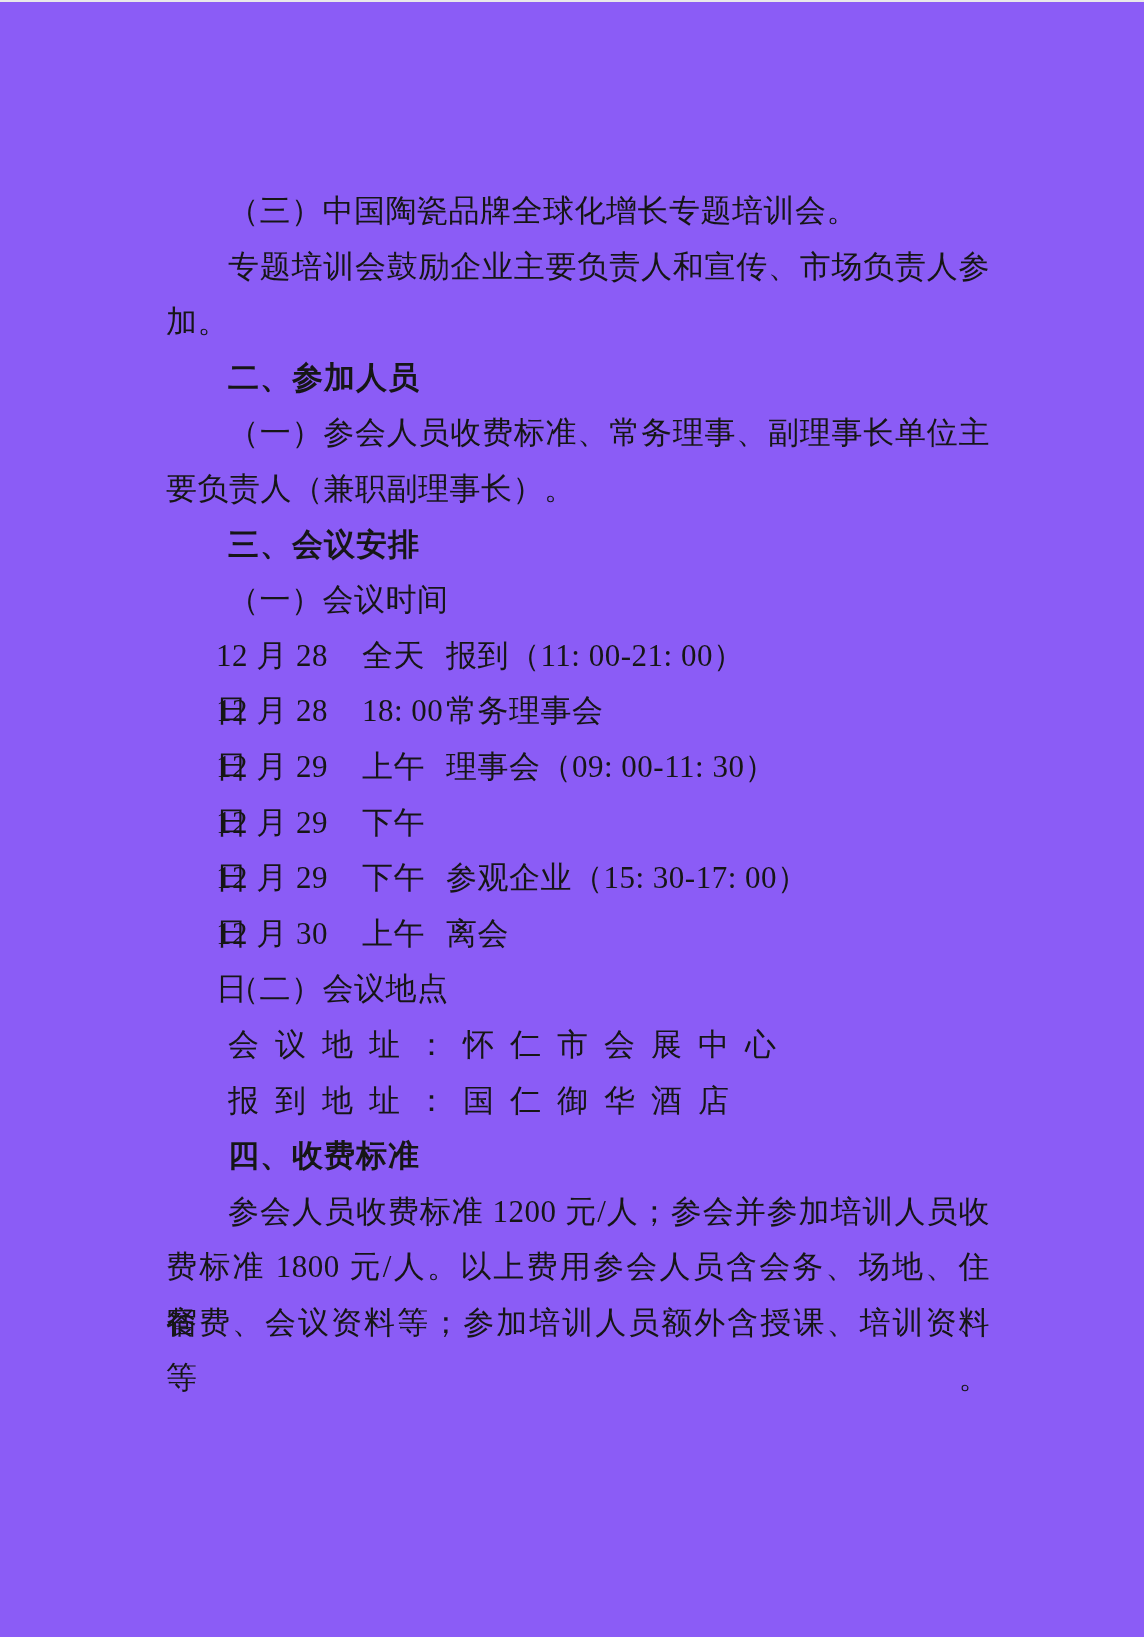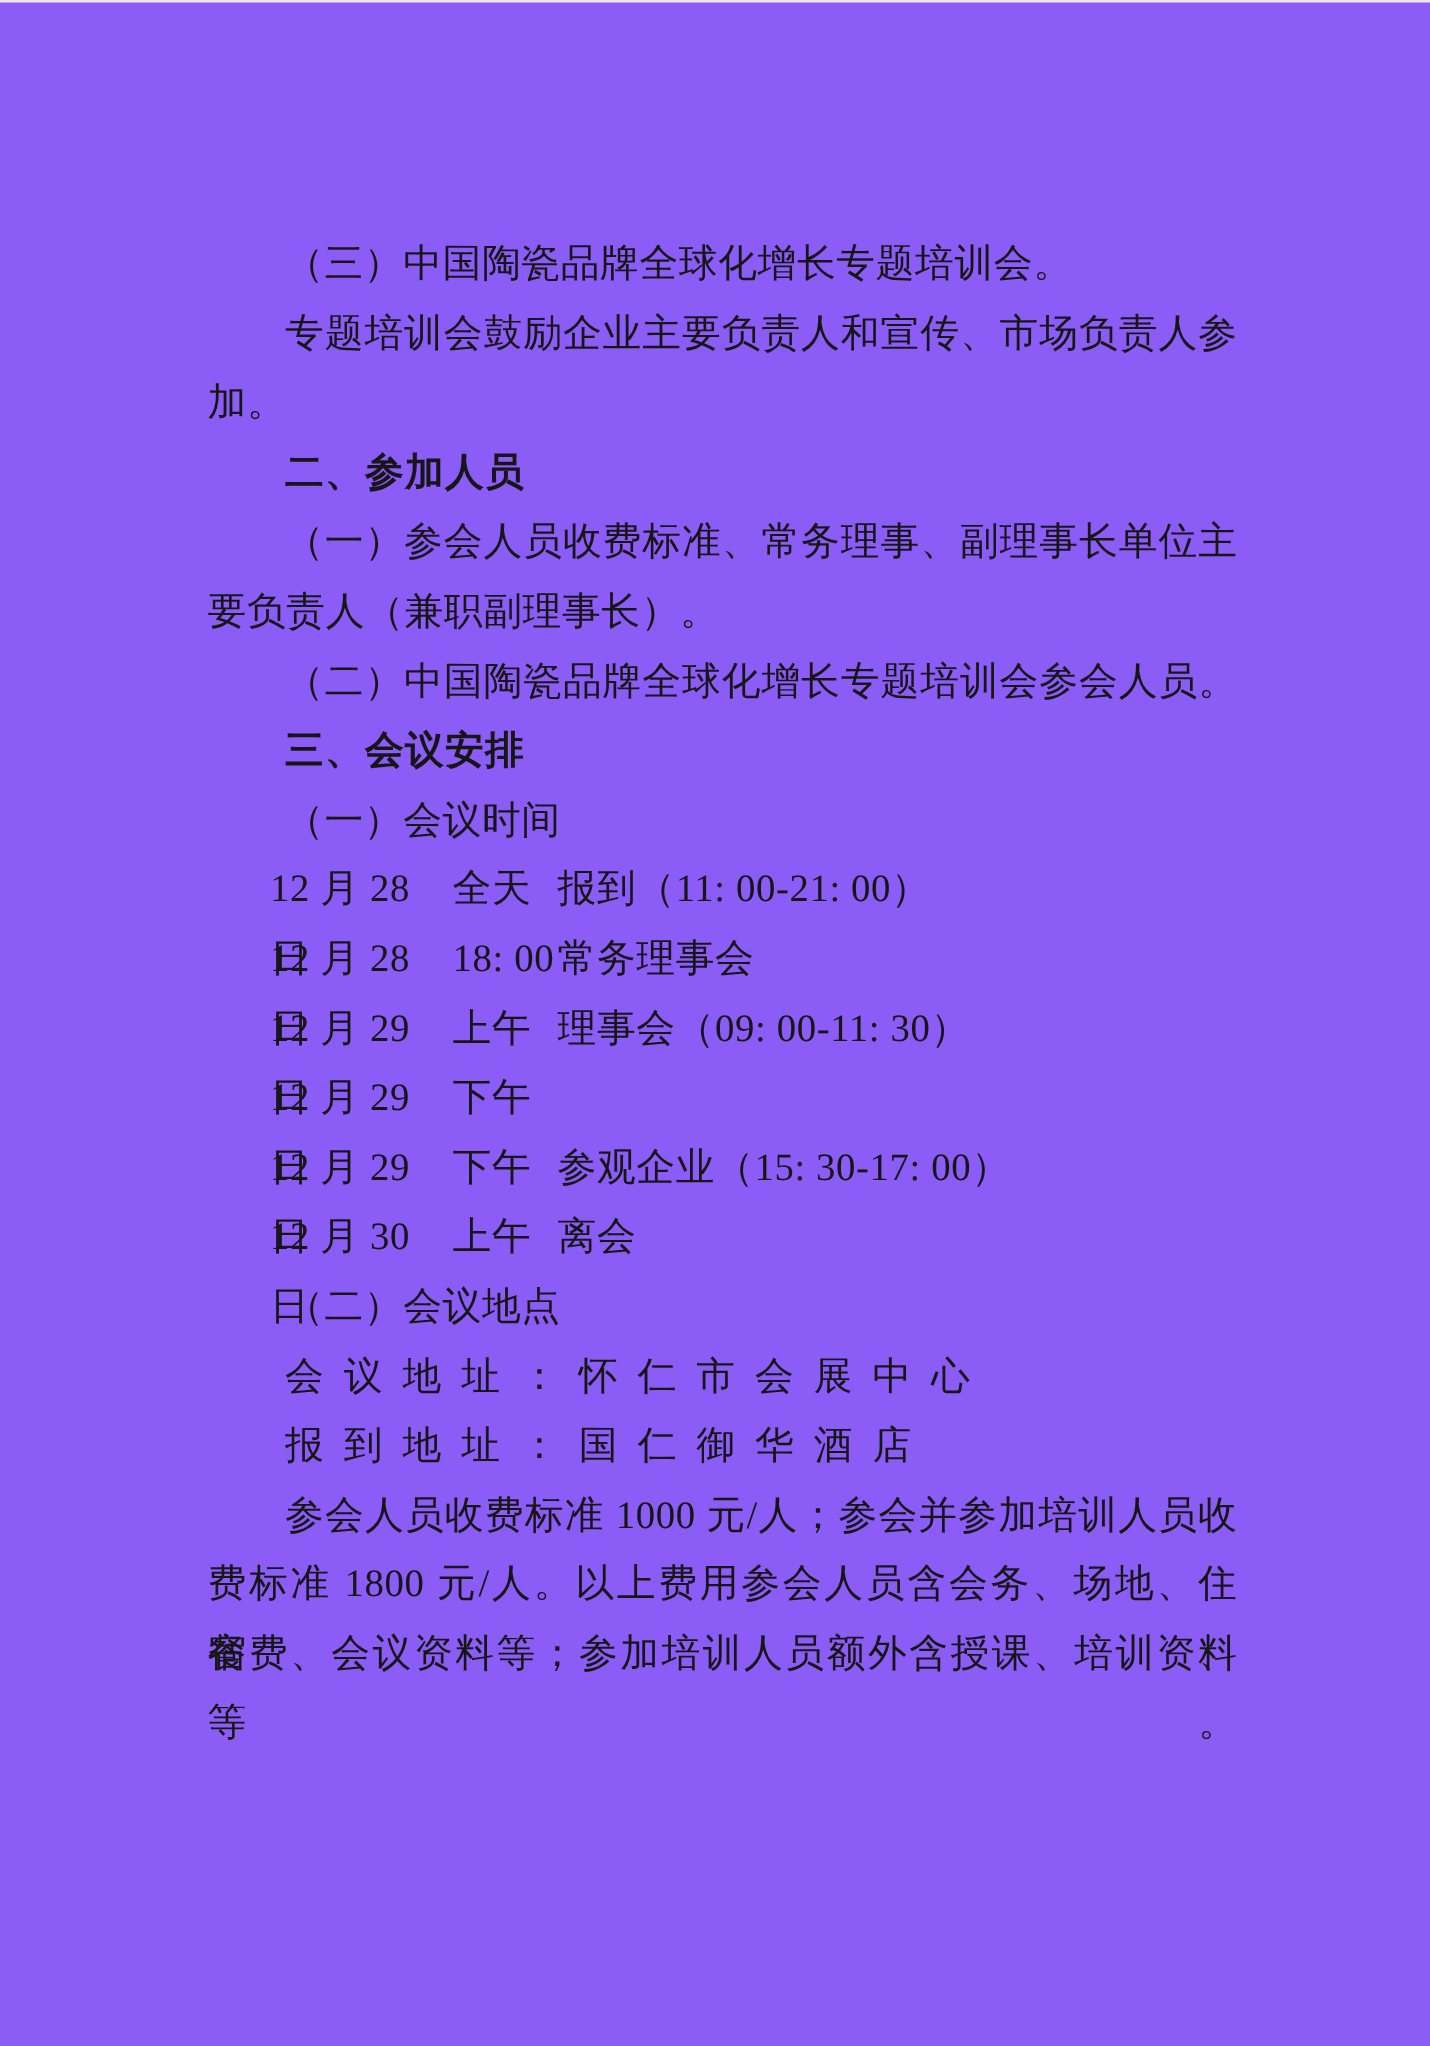--- a/index.html
+++ b/index.html
@@ -57,21 +57,20 @@
     <div class="line indent">（三）中国陶瓷品牌全球化增长专题培训会。</div>
 
     <div class="line indent justify">专题培训会鼓励企业主要负责人和宣传、市场负责人参</div>
     <div class="line">加。</div>
 
     <div class="line heading">二、参加人员</div>
 
     <div class="line indent justify">（一）参会人员收费标准、常务理事、副理事长单位主</div>
     <div class="line">要负责人（兼职副理事长）。</div>
 
-    <div class="line indent justify">（二）中国陶瓷品牌全球化增长专题培训会参会人员。</div>
 
     <div class="line heading">三、会议安排</div>
 
     <div class="line sub">（一）会议时间</div>
 
     <div class="line schedule-row">
       <span class="col-date">12 月 28 日</span>
       <span class="col-period">全天</span>
       <span class="col-activity">报到（11: 00-21: 00）</span>
     </div>
@@ -98,19 +97,20 @@
       <span class="col-date">12 月 30 日</span>
       <span class="col-period">上午</span>
       <span class="col-activity">离会</span>
     </div>
 
     <div class="line sub">（二）会议地点</div>
 
     <div class="line addr">会议地址：怀仁市会展中心</div>
     <div class="line addr">报到地址：国仁御华酒店</div>
 
+    <div class="line heading">四、收费标准</div>
 
-    <div class="line indent justify">参会人员收费标准 1000 元/人；参会并参加培训人员收</div>
+    <div class="line indent justify">参会人员收费标准 1200 元/人；参会并参加培训人员收</div>
     <div class="line justify">费标准 1800 元/人。以上费用参会人员含会务、场地、住宿、</div>
     <div class="line justify">餐费、会议资料等；参加培训人员额外含授课、培训资料等。</div>
 
   </div>
 </div>
 
 </body></html>

